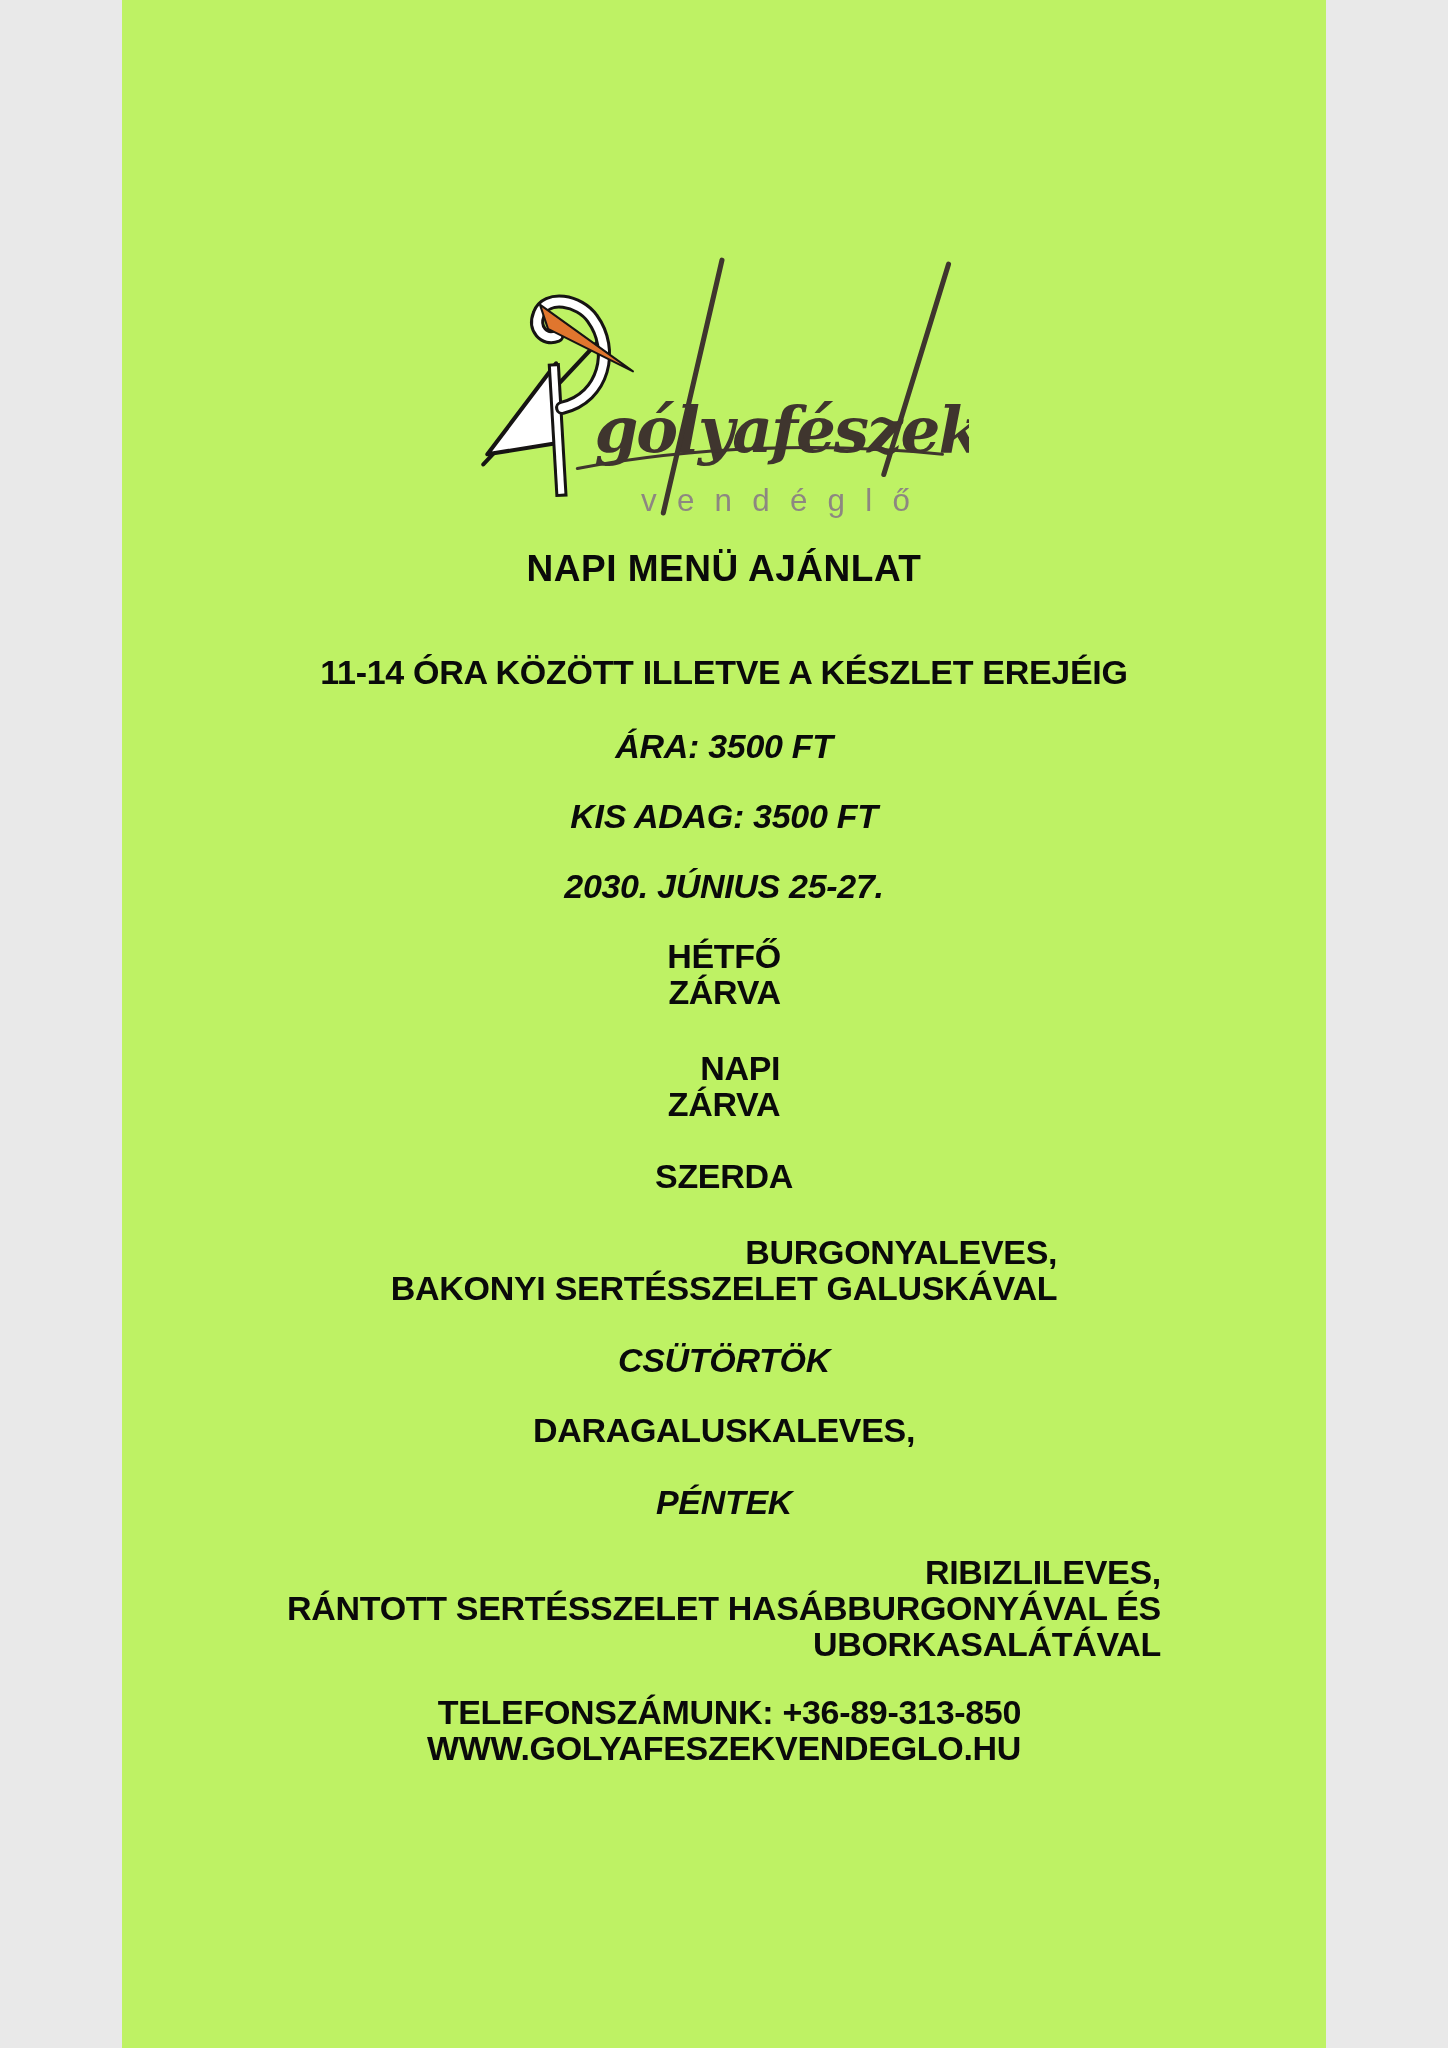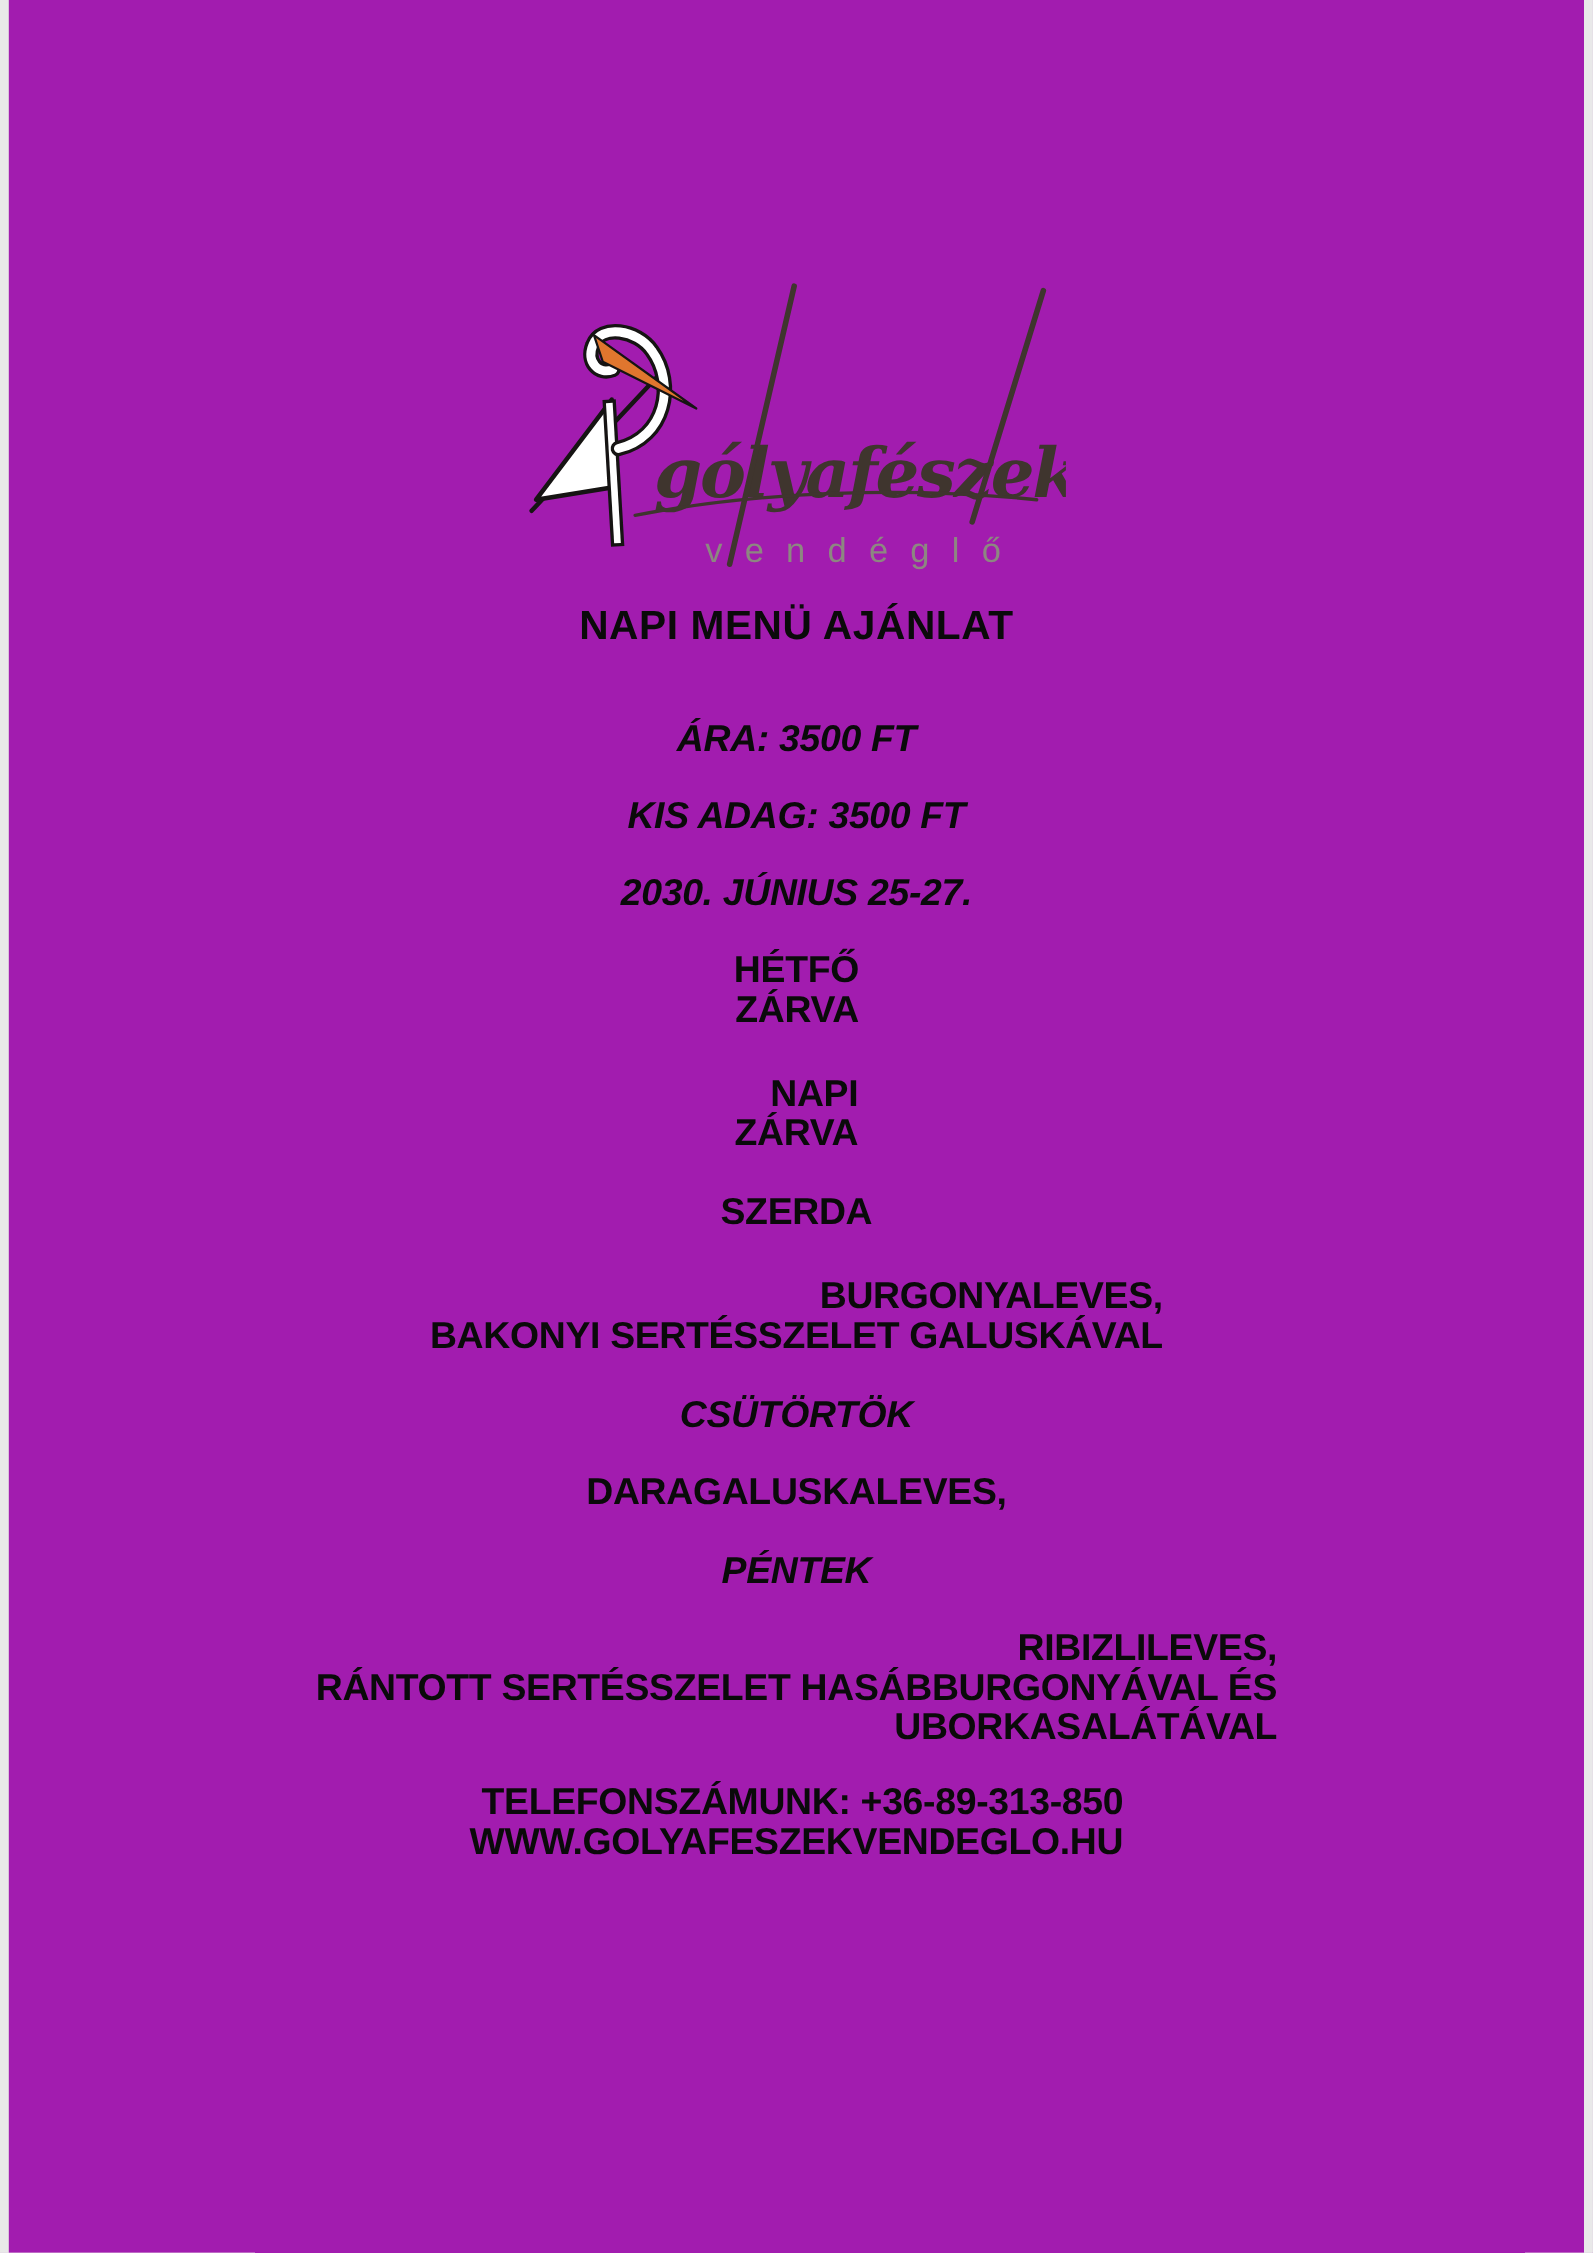--- a/index.html
+++ b/index.html
@@ -1,21 +1,21 @@
 <!DOCTYPE html>
 <html><head>
 <meta charset="utf-8">
 <style>
   html, body { margin: 0; padding: 0; background: #e9e9e9; }
   .page {
     position: relative;
-    width: 1432px;
+    width: 1204px;
     height: 2048px;
     margin: 0 auto;
-    background: #a21caf;
+    background: #bef264;
     font-family: "Liberation Sans", sans-serif;
     font-weight: bold;
     color: #0a0a0a;
     display: flex;
     flex-direction: column;
     align-items: center;
     overflow: hidden;
   }
   .logo-wrap {
     margin-top: 250px;
@@ -83,20 +83,21 @@
       <path d="M 462,14 L 398,222" fill="none" stroke-width="5" stroke-linecap="round" stroke="#3f352e"></path>
 
       <path d="M 95,216 C 210,194 340,190 456,202" fill="none" stroke-width="3" stroke-linecap="round" stroke="#3f352e"></path>
 
       <text class="logo-sub" x="158" y="258" font-size="31" letter-spacing="20" fill="#8d8781">vendéglő</text>
     </svg>
   </div>
 
   <div class="line title">NAPI MENÜ AJÁNLAT</div>
 
+  <div class="line block mb38">11-14 ÓRA KÖZÖTT ILLETVE A KÉSZLET EREJÉIG</div>
   <div class="line block mb34">ÁRA: 3500 FT</div>
   <div class="line block mb34">KIS ADAG: 3500 FT</div>
   <div class="line block mb34">2030. JÚNIUS 25-27.</div>
 
   <div class="block mb40">
     <div>HÉTFŐ</div>
     <div>ZÁRVA</div>
   </div>
 
   <div class="block mb36">

